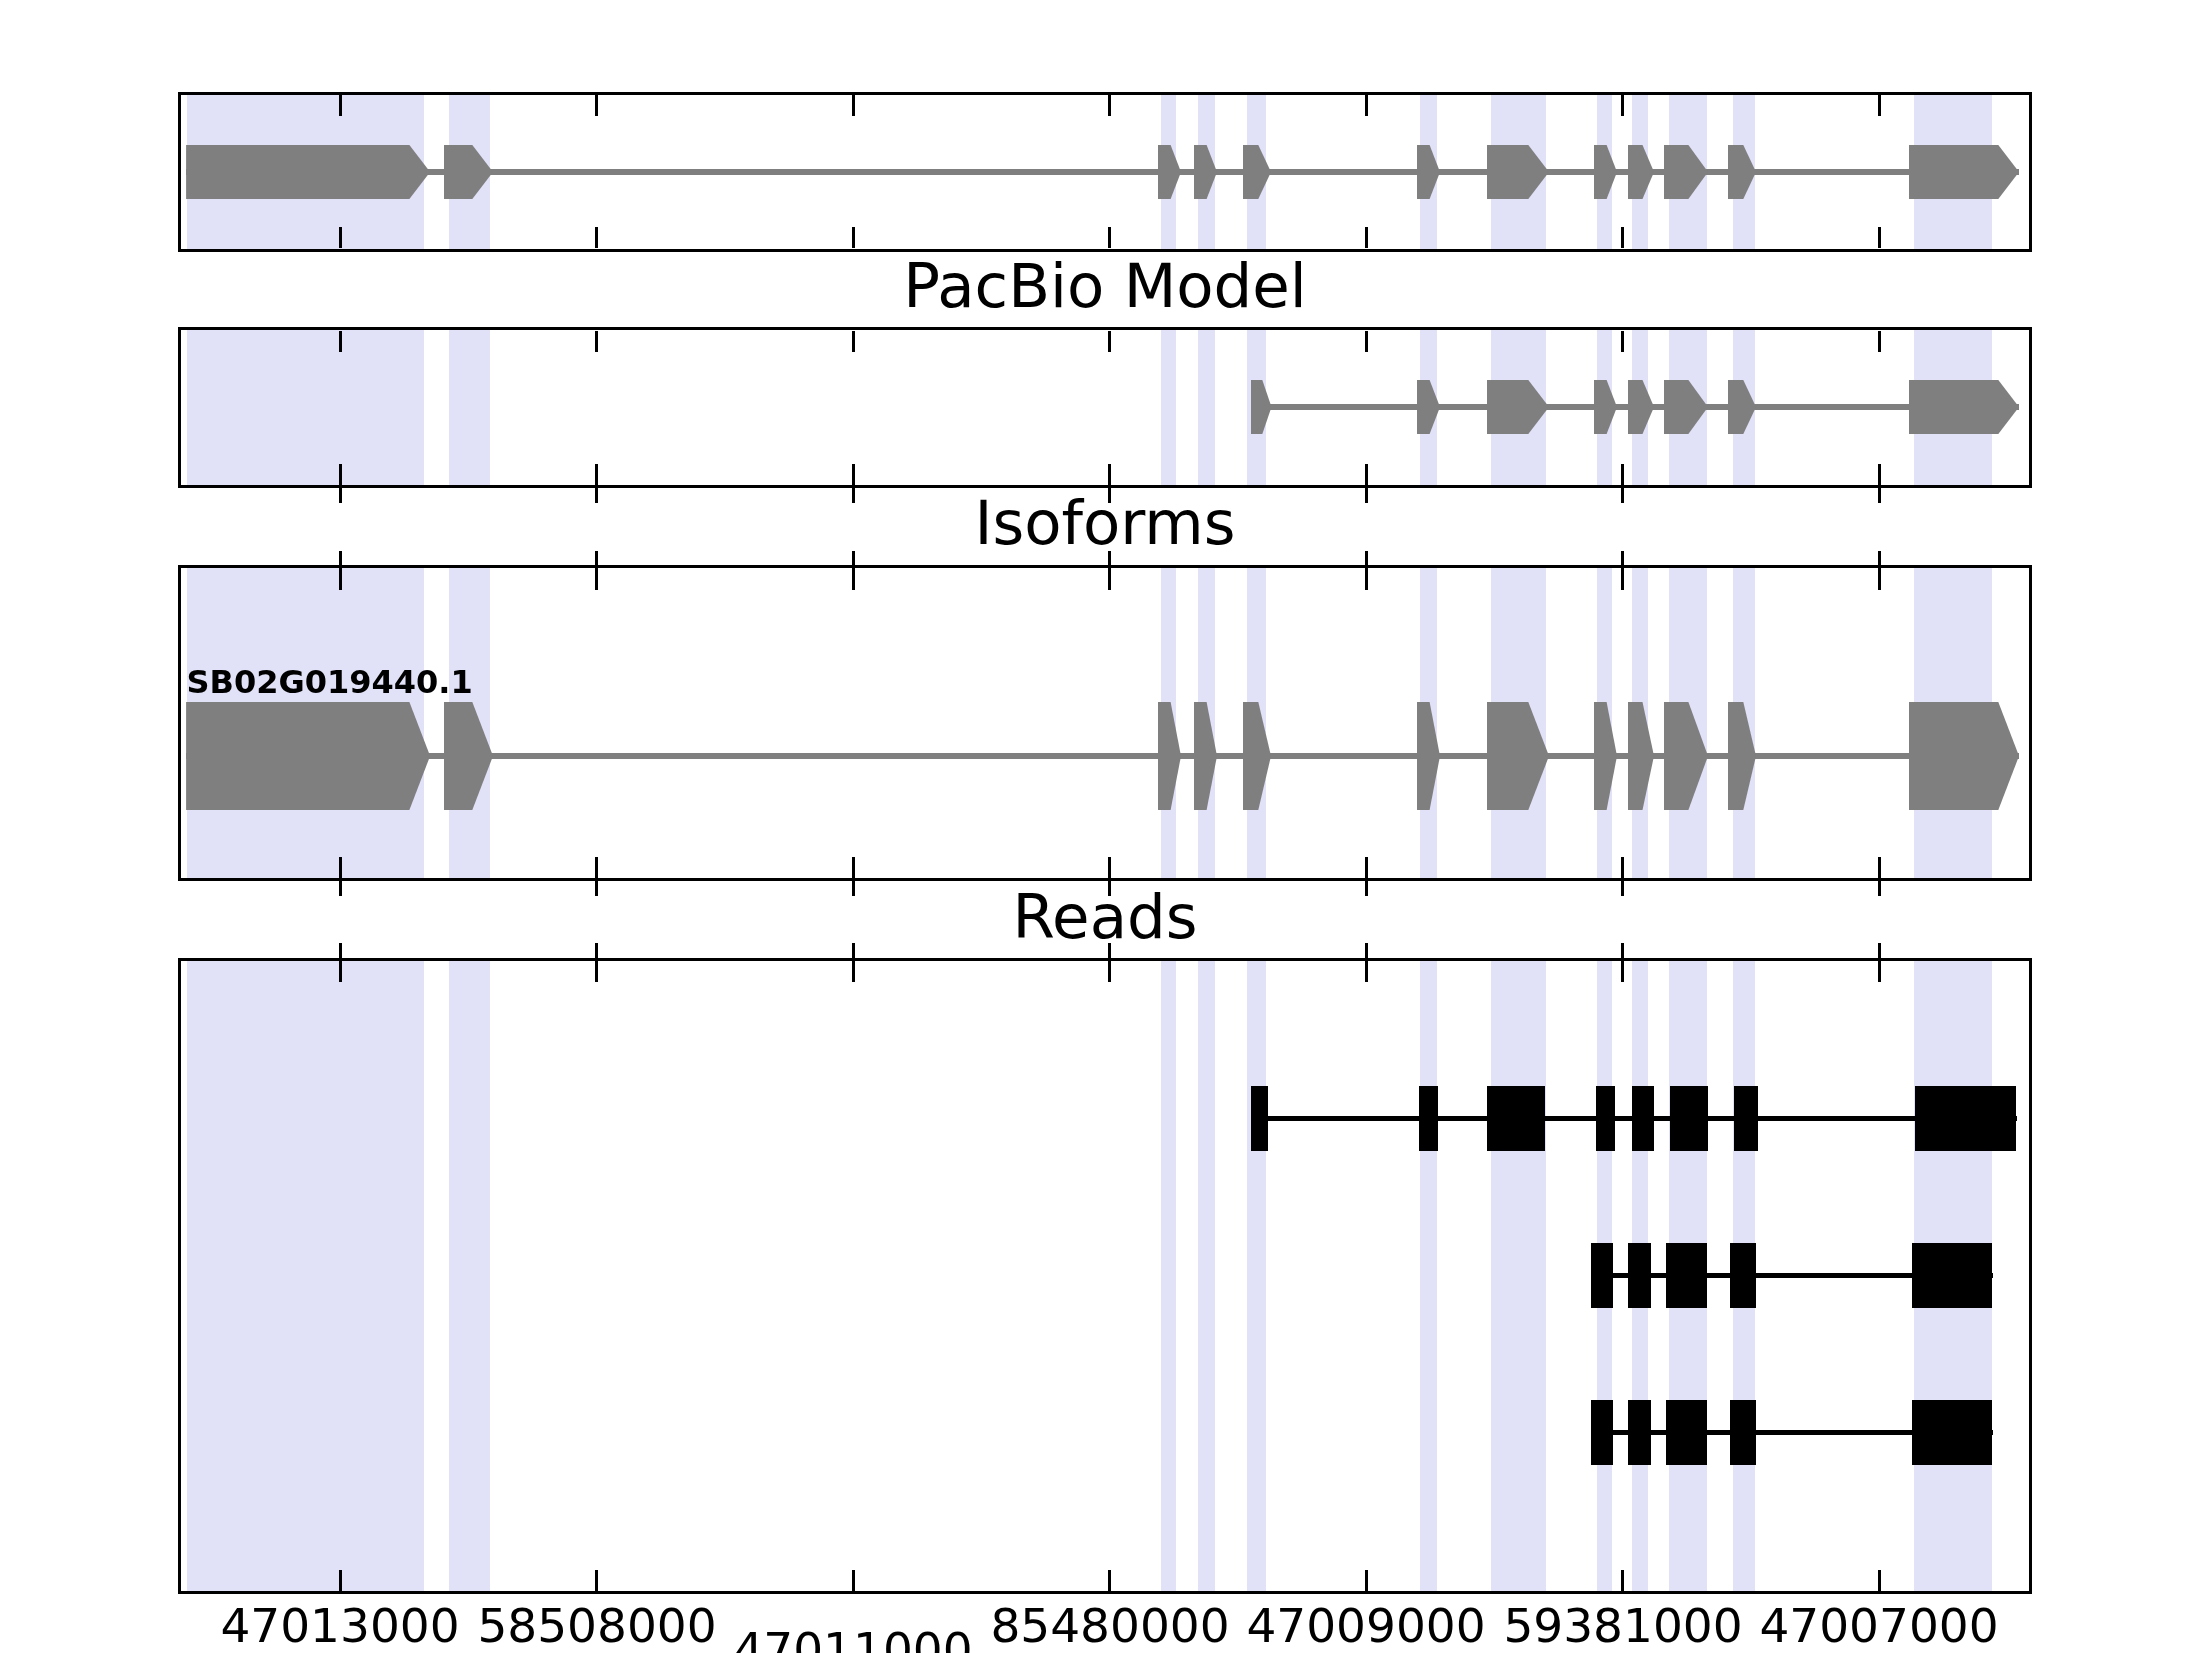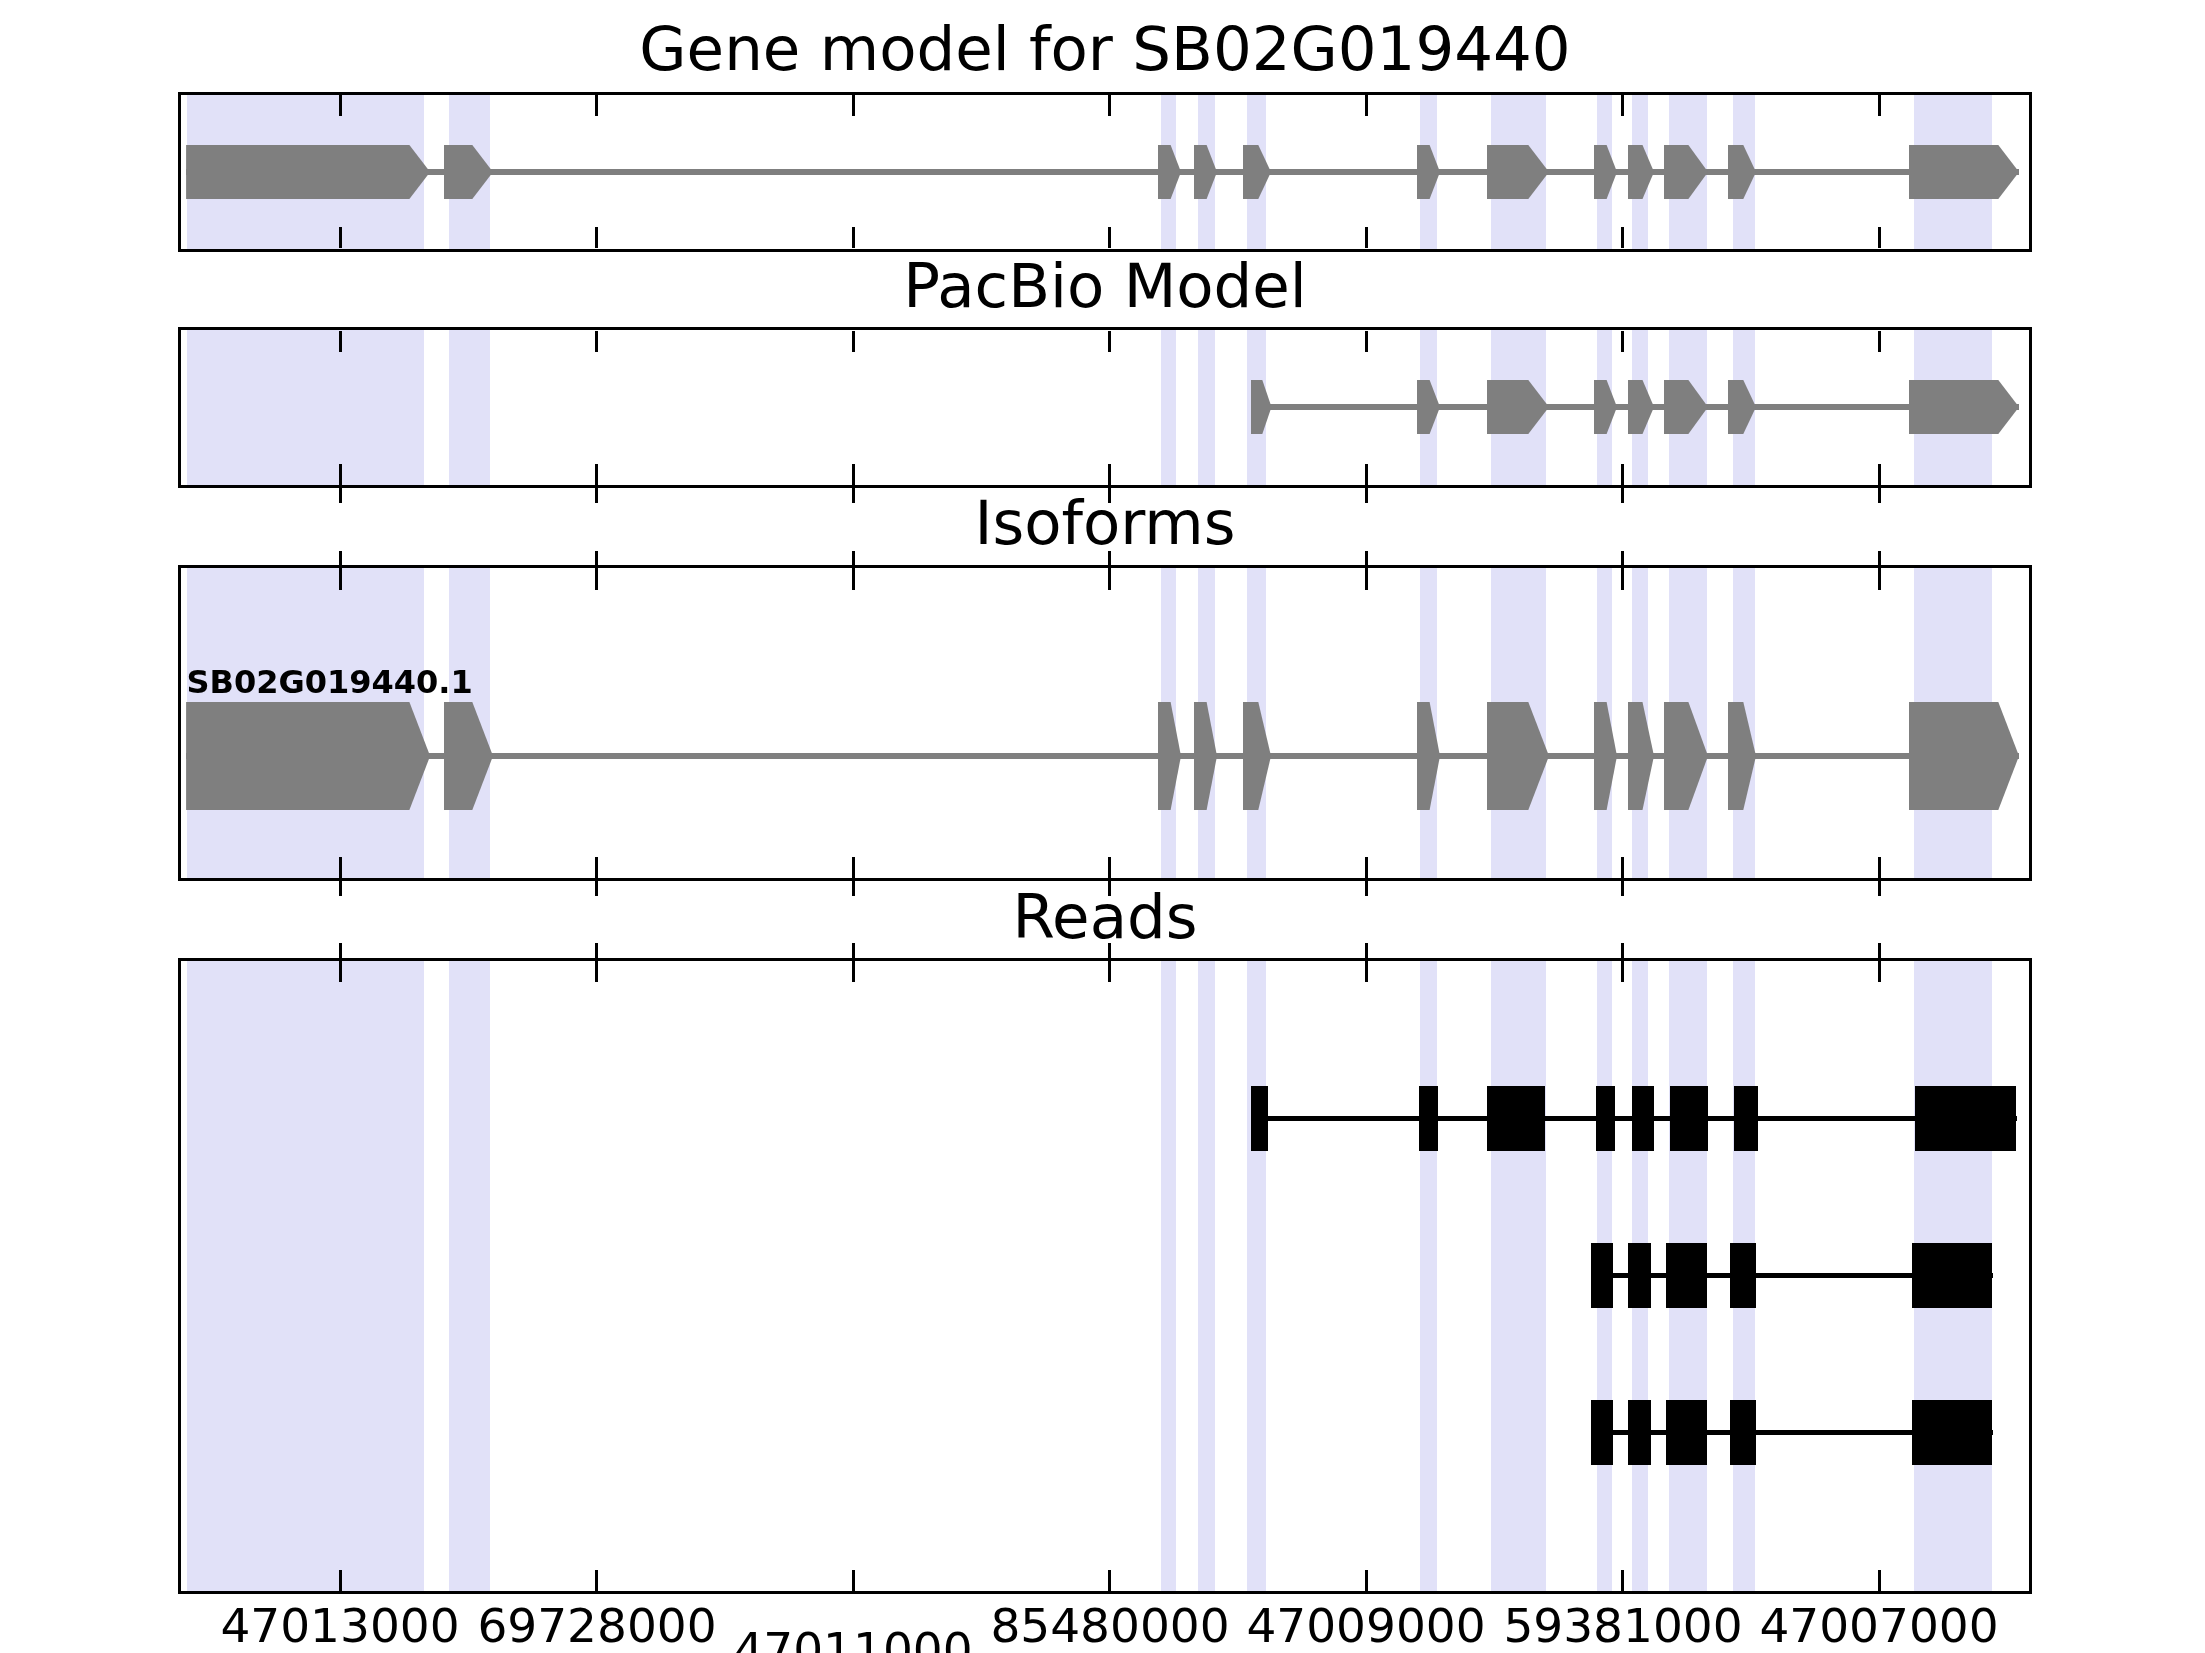--- a/index.html
+++ b/index.html
@@ -31,21 +31,20 @@
   .iso-label{position:absolute;font-weight:bold;font-size:32px;line-height:33px;color:#000;white-space:nowrap;}
   .xlab{
     position:absolute;top:1602px;transform:translateX(-50%);
     font-size:47px;line-height:48px;color:#000;white-space:nowrap;
   }
 </style>
 </head>
 <body>
 
 <div id="figure">
-  <div class="panel-title" id="title-0">Gene model for SB02G019440</div>
   <div class="panel" id="panel-0">
       <div class="panel-inner">
         <div class="band" style="left: 6.4px; width: 237px; background: rgb(225, 225, 248);"></div>
         <div class="band" style="left: 268px; width: 41px; background: rgb(225, 225, 248);"></div>
         <div class="band" style="left: 980px; width: 15.4px; background: rgb(225, 225, 248);"></div>
         <div class="band" style="left: 1017px; width: 16.7px; background: rgb(225, 225, 248);"></div>
         <div class="band" style="left: 1066px; width: 19px; background: rgb(225, 225, 248);"></div>
         <div class="band" style="left: 1239px; width: 16.7px; background: rgb(225, 225, 248);"></div>
         <div class="band" style="left: 1310px; width: 55px; background: rgb(225, 225, 248);"></div>
         <div class="band" style="left: 1416px; width: 15.4px; background: rgb(225, 225, 248);"></div>
@@ -220,21 +219,21 @@
       <div class="tick" style="left: 1878px; top: 227px; height: 20.7px;"></div>
       <div class="tick" style="left: 1878px; top: 331px; height: 20.7px;"></div>
       <div class="tick" style="left: 1878px; top: 464px; height: 39px;"></div>
       <div class="tick" style="left: 1878px; top: 551px; height: 39px;"></div>
       <div class="tick" style="left: 1878px; top: 857px; height: 39px;"></div>
       <div class="tick" style="left: 1878px; top: 943px; height: 39px;"></div>
       <div class="tick" style="left: 1878px; top: 1570px; height: 20.7px;"></div>
     </div>
   <div id="x-labels">
       <div class="xlab" style="left: 340px;">47013000</div>
-      <div class="xlab" style="left: 597px;">69728000</div>
+      <div class="xlab" style="left: 597px;">58508000</div>
       <div class="xlab" style="left: 853px; margin-top: 24px;">47011000</div>
       <div class="xlab" style="left: 1110px;">85480000</div>
       <div class="xlab" style="left: 1366px;">47009000</div>
       <div class="xlab" style="left: 1623px;">59381000</div>
       <div class="xlab" style="left: 1879px;">47007000</div>
     </div>
 </div>
 
 
 </body></html>

